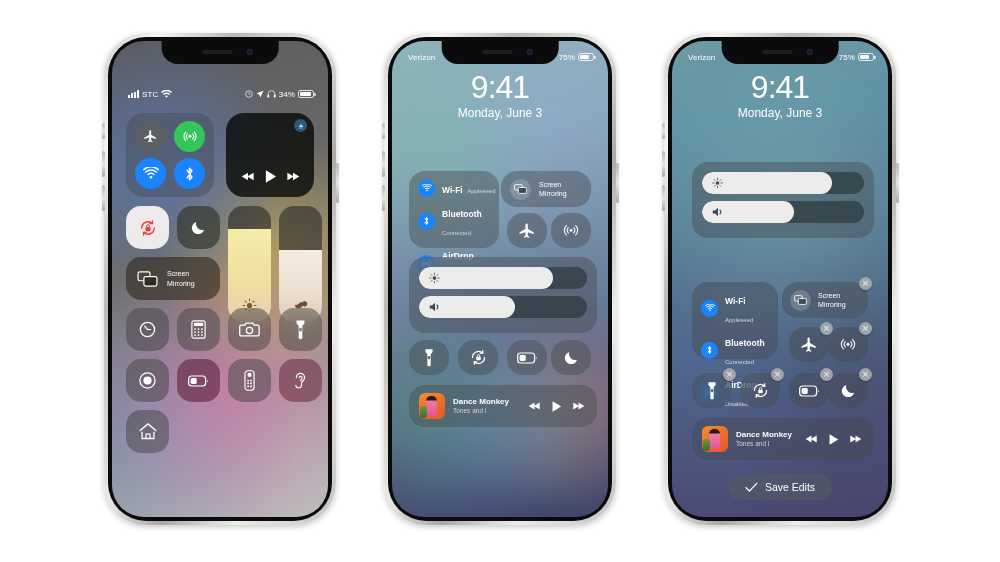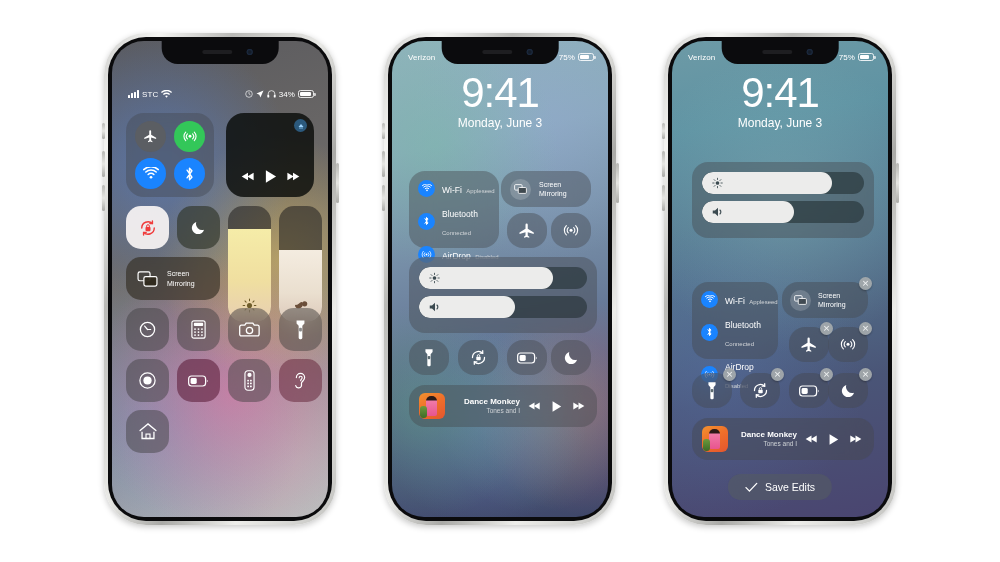--- a/index.html
+++ b/index.html
@@ -99,21 +99,21 @@
   }
   .wp3 {
     background:
       radial-gradient(circle at 52% 34%, rgba(150,200,200,.3), transparent 45%),
       radial-gradient(circle at 20% 70%, rgba(90,120,180,.35), transparent 40%),
       linear-gradient(170deg,#6d9aa6 0%,#5f93a3 18%,#55768f 45%,#4a5577 72%,#4a4570 100%);
   }
 
   
   .lock-clock { position:absolute; top:30px; left:0; right:0; text-align:center; color:#fff; z-index:10; }
-  .lock-clock .time { font-size:42px; font-weight:300; line-height:1.05; letter-spacing:-1px; }
+  .lock-clock .time { font-size:32px; font-weight:300; line-height:1.05; letter-spacing:-1px; }
   .lock-clock .date { font-size:12px; font-weight:400; margin-top:1px; }
   .mod {
     background:rgba(70,72,76,.42);
     backdrop-filter:blur(12px);
     border-radius:16px;
     position:relative;
   }
   .tile {
     background:rgba(70,72,76,.42);
     backdrop-filter:blur(12px);
@@ -139,40 +139,40 @@
   .p1-slider .fill { width:100%; position:relative; }
   .p1-slider .ico { position:absolute; bottom:8px; left:0; right:0; display:flex; justify-content:center; }
 
   
   .hslider { position:relative; border-radius:11px; overflow:hidden; background:rgba(30,42,44,.55); }
   .hslider .fill { position:absolute; left:0; top:0; bottom:0; background:#ececeb; border-radius:11px; }
   .hslider .ico { position:absolute; left:9px; top:50%; transform:translateY(-50%); color:#3b4a50; }
 
   
   .conn-row { display:flex; align-items:center; gap:7px; }
-  .conn-row .txt .t { font-size:8.5px; font-weight:400; color:#fff; line-height:1.15; }
+  .conn-row .txt .t { font-size:8.5px; font-weight:700; color:#fff; line-height:1.15; }
   .conn-row .txt .s { font-size:6px; color:#d3d6d9; line-height:1.2; }
 
   
   .np { display:flex; align-items:center; padding:0 10px; gap:8px; }
   .np .art {
     width:26px; height:26px; border-radius:6px; flex:none; overflow:hidden;
     background:linear-gradient(150deg,#f2922f 0%,#ef6f2a 45%,#e4562e 100%);
     position:relative;
   }
   .np .art::before {
     content:''; position:absolute; left:7px; top:3px; width:11px; height:20px;
     border-radius:5px 5px 2px 2px;
     background:linear-gradient(180deg,#2c1a18 0%,#2c1a18 22%,#f07ba8 23%,#e8548e 100%);
   }
   .np .art::after {
     content:''; position:absolute; left:1px; bottom:1px; width:7px; height:12px;
     border-radius:3px; background:linear-gradient(180deg,#6c9a3c,#3e6b27);
   }
-  .np .meta { flex:1; min-width:0;text-align:right; }
+  .np .meta { flex:1; min-width:0; }
   .np .meta .ttl { font-size:8px; font-weight:700; color:#fff; line-height:1.2; white-space:nowrap; }
   .np .meta .art-name { font-size:6.5px; color:#cfd3d6; line-height:1.25; white-space:nowrap; }
   .np .ctrls { display:flex; align-items:center; gap:10px; color:#fff; flex:none; padding-right:2px; }
 
   
   .badge {
     position:absolute; width:13px; height:13px; border-radius:50%;
     background:rgba(165,170,172,.92);
     display:flex; align-items:center; justify-content:center;
     color:#f2f4f4; font-size:9px; line-height:1; z-index:20;

